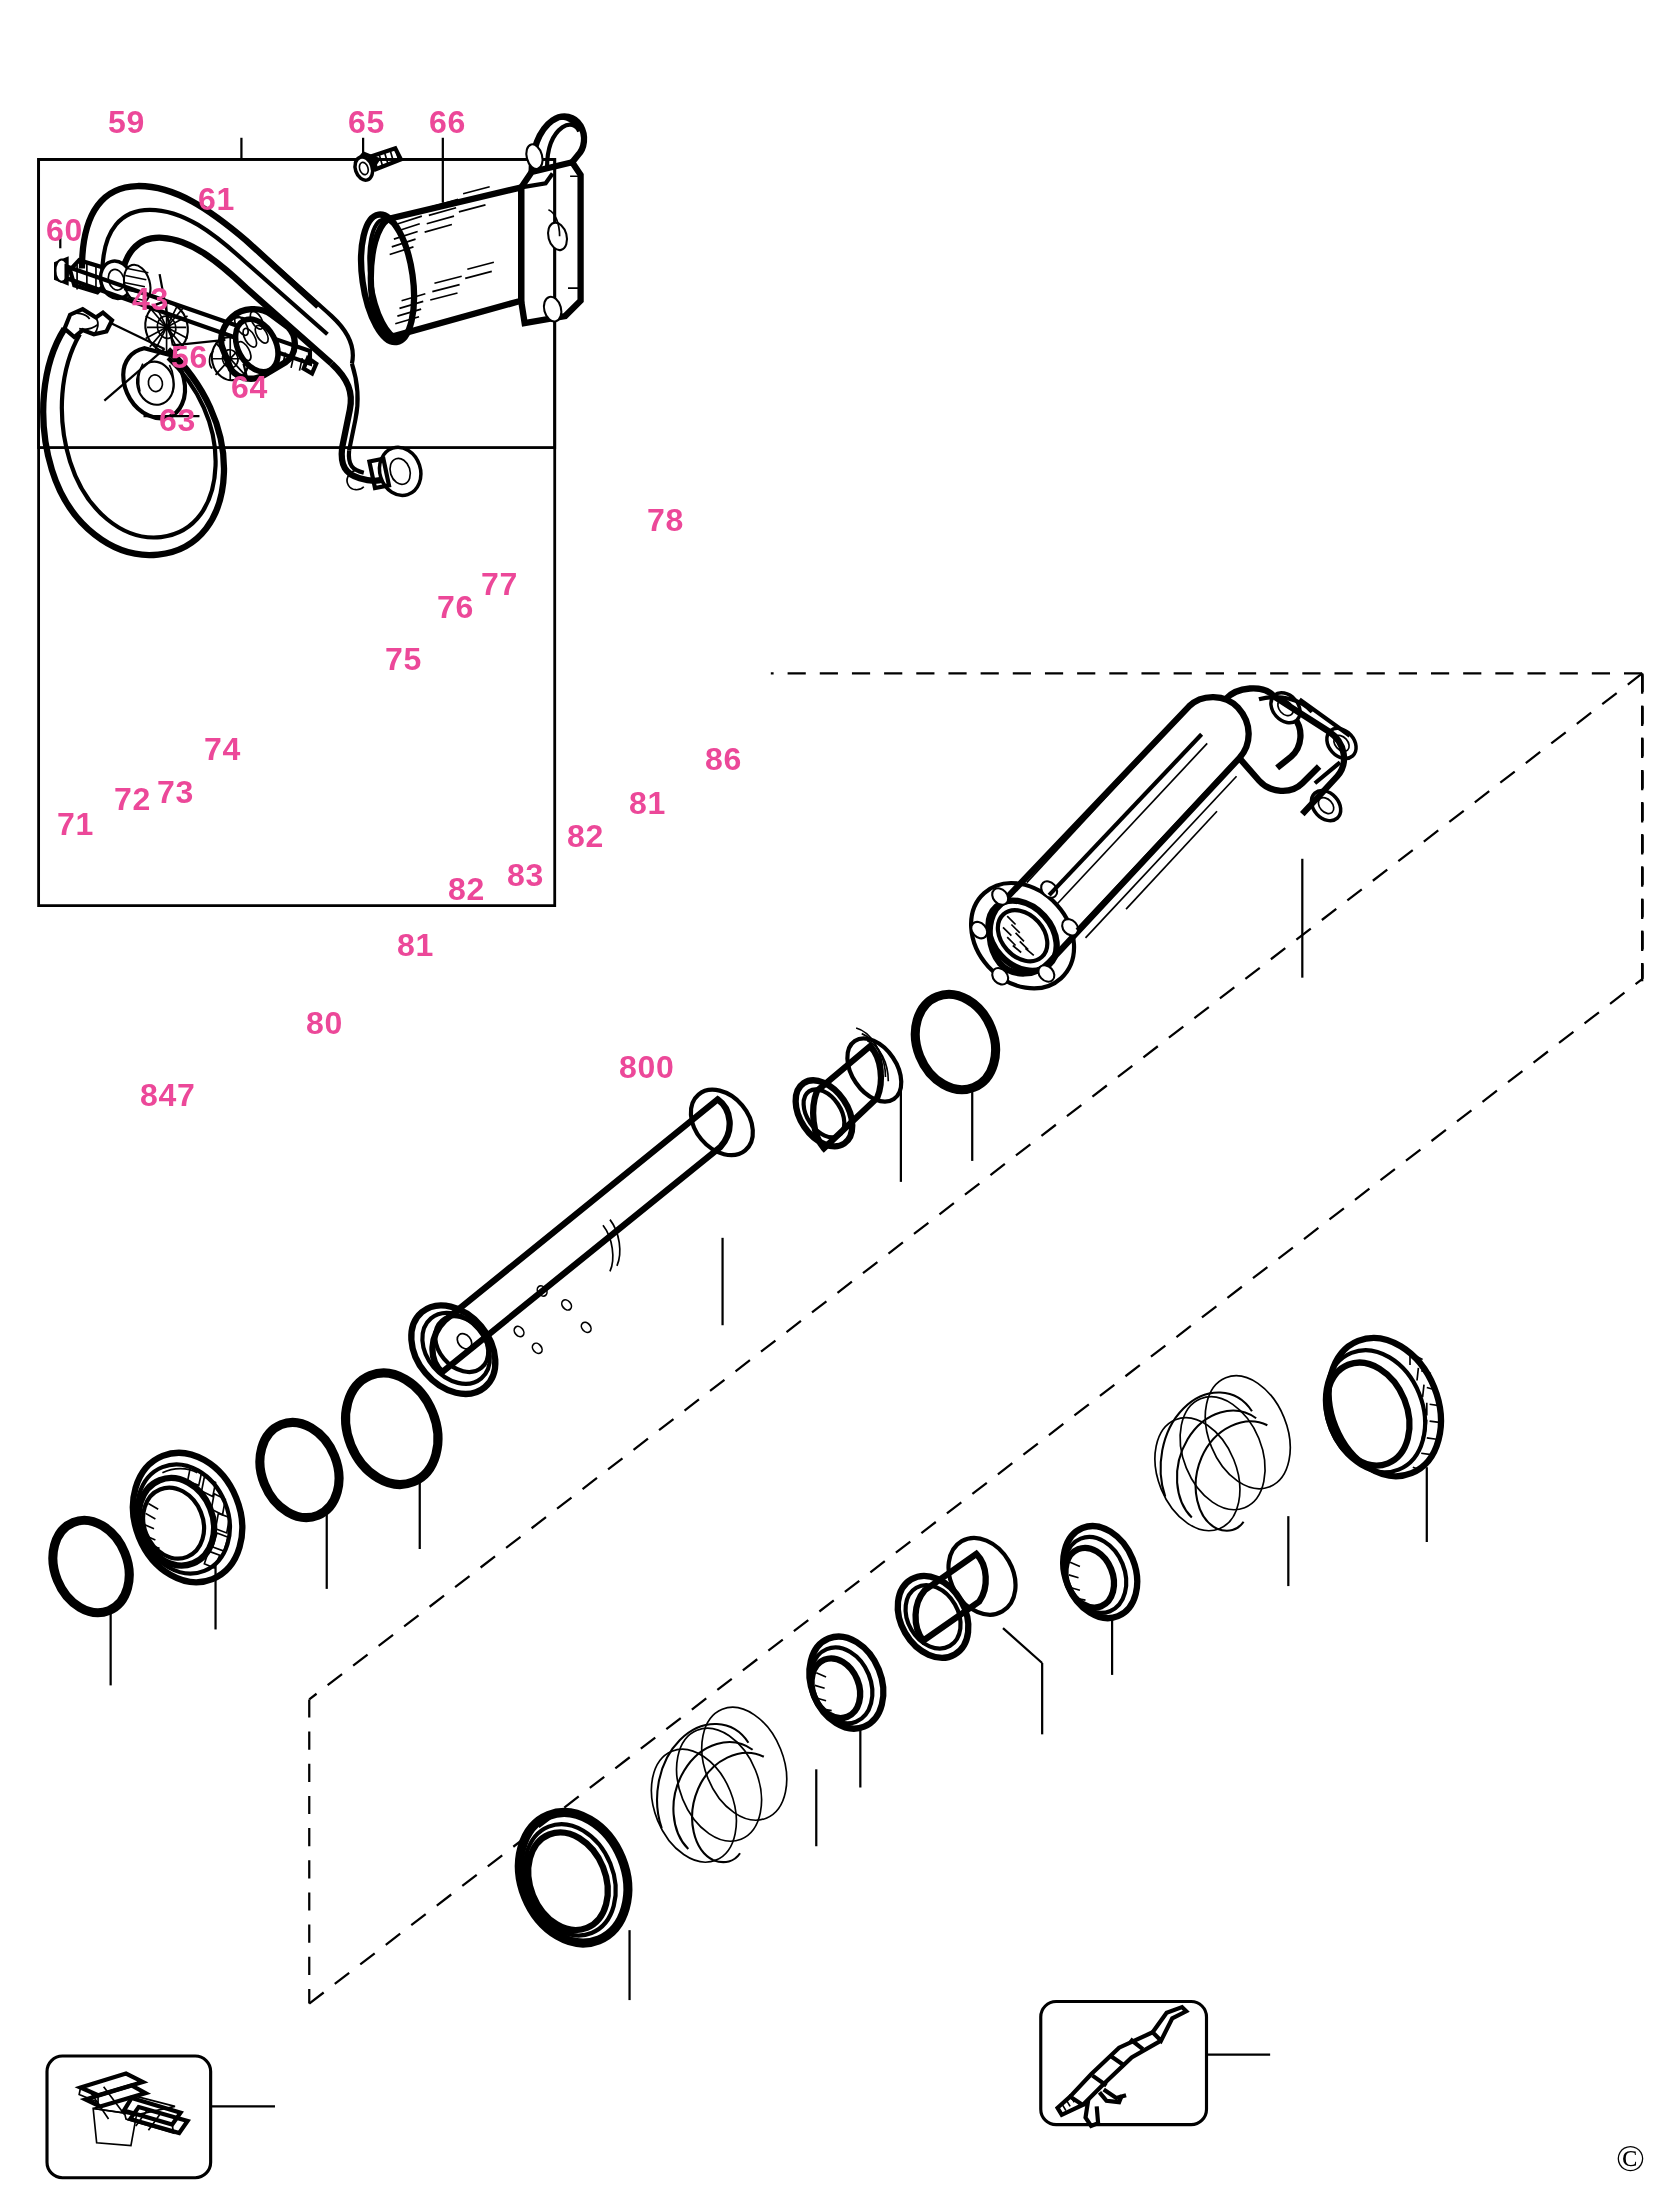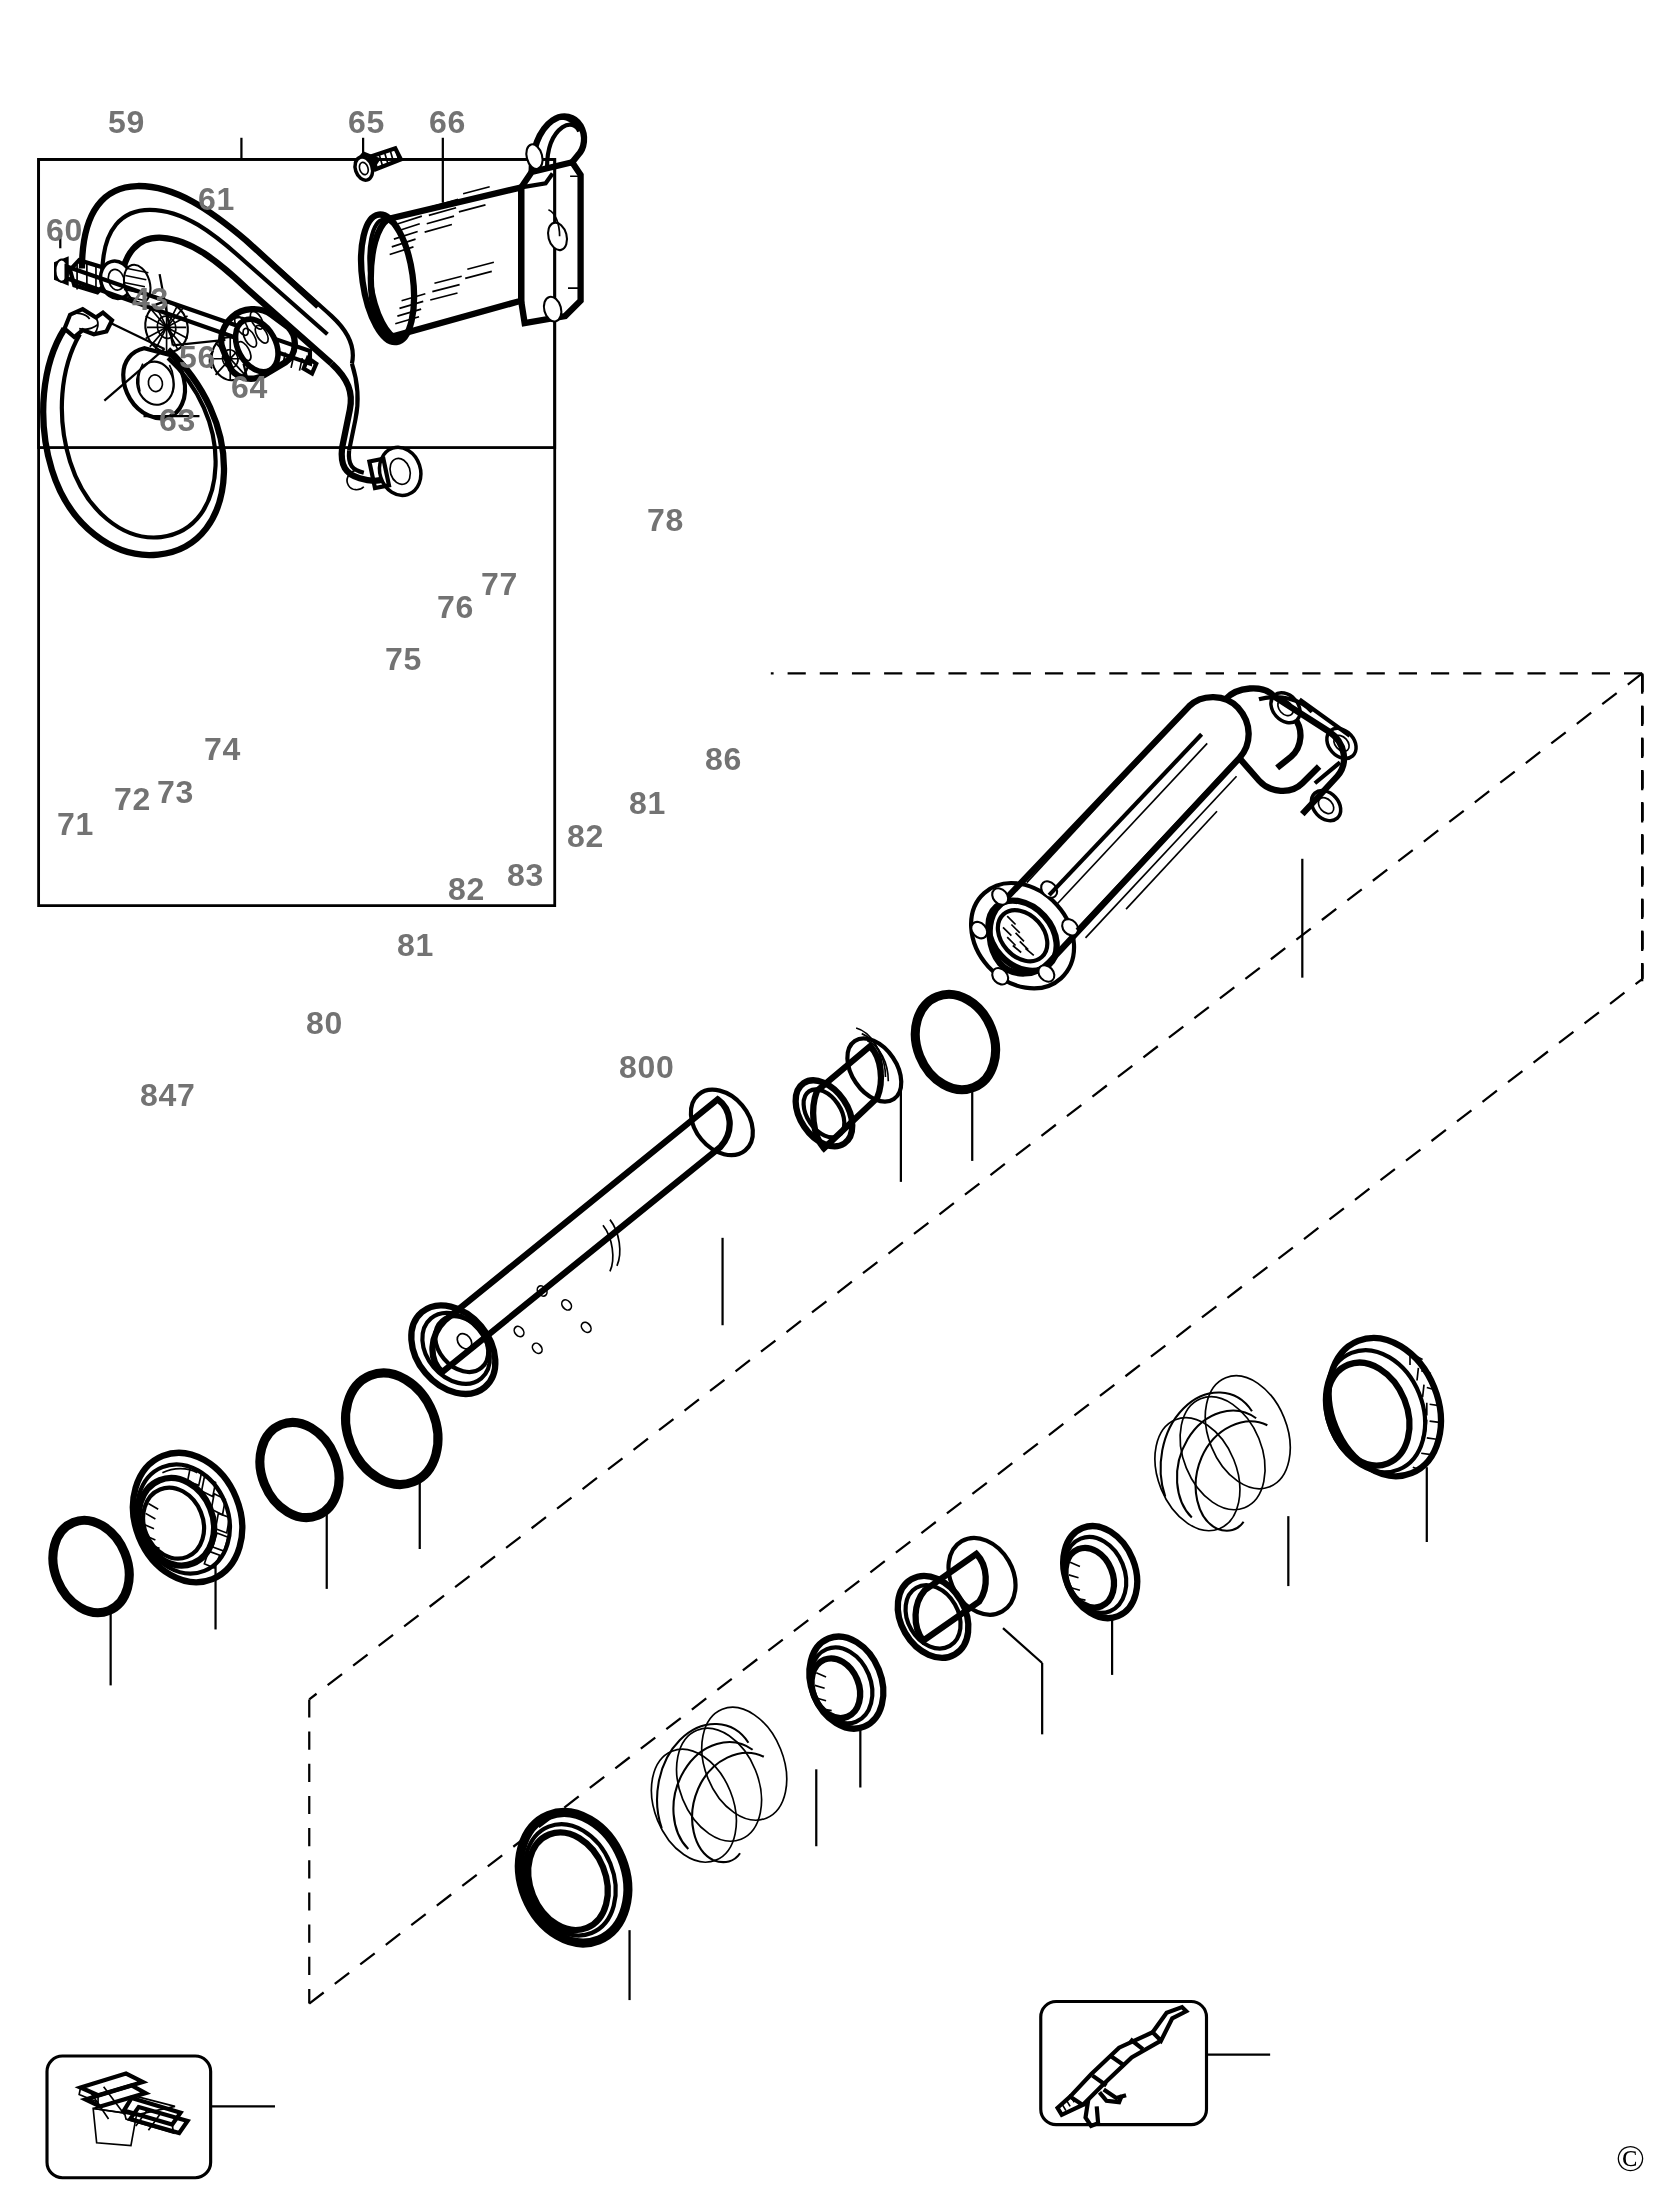--- a/index.html
+++ b/index.html
@@ -22,21 +22,21 @@
     left: 0;
     top: 0;
     width: 1678px;
     height: 2205px;
   }
   .callout {
     position: absolute;
     font-family: "Liberation Sans", sans-serif;
     font-weight: bold;
     font-size: 32px;
-    color: #737373;
+    color: #ec4899;
     letter-spacing: 0.7px;
     line-height: 1;
     white-space: nowrap;
     user-select: none;
   }
   .copy {
     position: absolute;
     font-family: "Liberation Serif", serif;
     font-size: 38px;
     color: #000000;
@@ -594,21 +594,21 @@
     </g>
 
   </svg>
 
   <div class="callout" style="left: 108px; top: 106px;">59</div>
   <div class="callout" style="left:348px;  top:106px;text-align:center;">65</div>
   <div class="callout" style="left:429px;  top:106px;">66</div>
   <div class="callout" style="left:198px;  top:183px;">61</div>
   <div class="callout" style="left:46px;   top:214px;">60</div>
   <div class="callout" style="left:132px;  top:283px;">43</div>
-  <div class="callout" style="left:171px;  top:341px;margin-left:8px;">56</div>
+  <div class="callout" style="left:171px;  top:341px;">56</div>
   <div class="callout" style="left:231px;  top:371px;">64</div>
   <div class="callout" style="left:159px;  top:404px;">63</div>
   <div class="callout" style="left:647px;  top:504px;">78</div>
   <div class="callout" style="left:481px;  top:568px;">77</div>
   <div class="callout" style="left:437px;  top:591px;">76</div>
   <div class="callout" style="left:353px;  top:643px;margin-left:32px;">75</div>
   <div class="callout" style="left:705px; top:743px;">86</div>
   <div class="callout" style="left:204px;  top:733px;">74</div>
   <div class="callout" style="left:157px;  top:776px;">73</div>
   <div class="callout" style="left:114px;  top:783px;">72</div>

